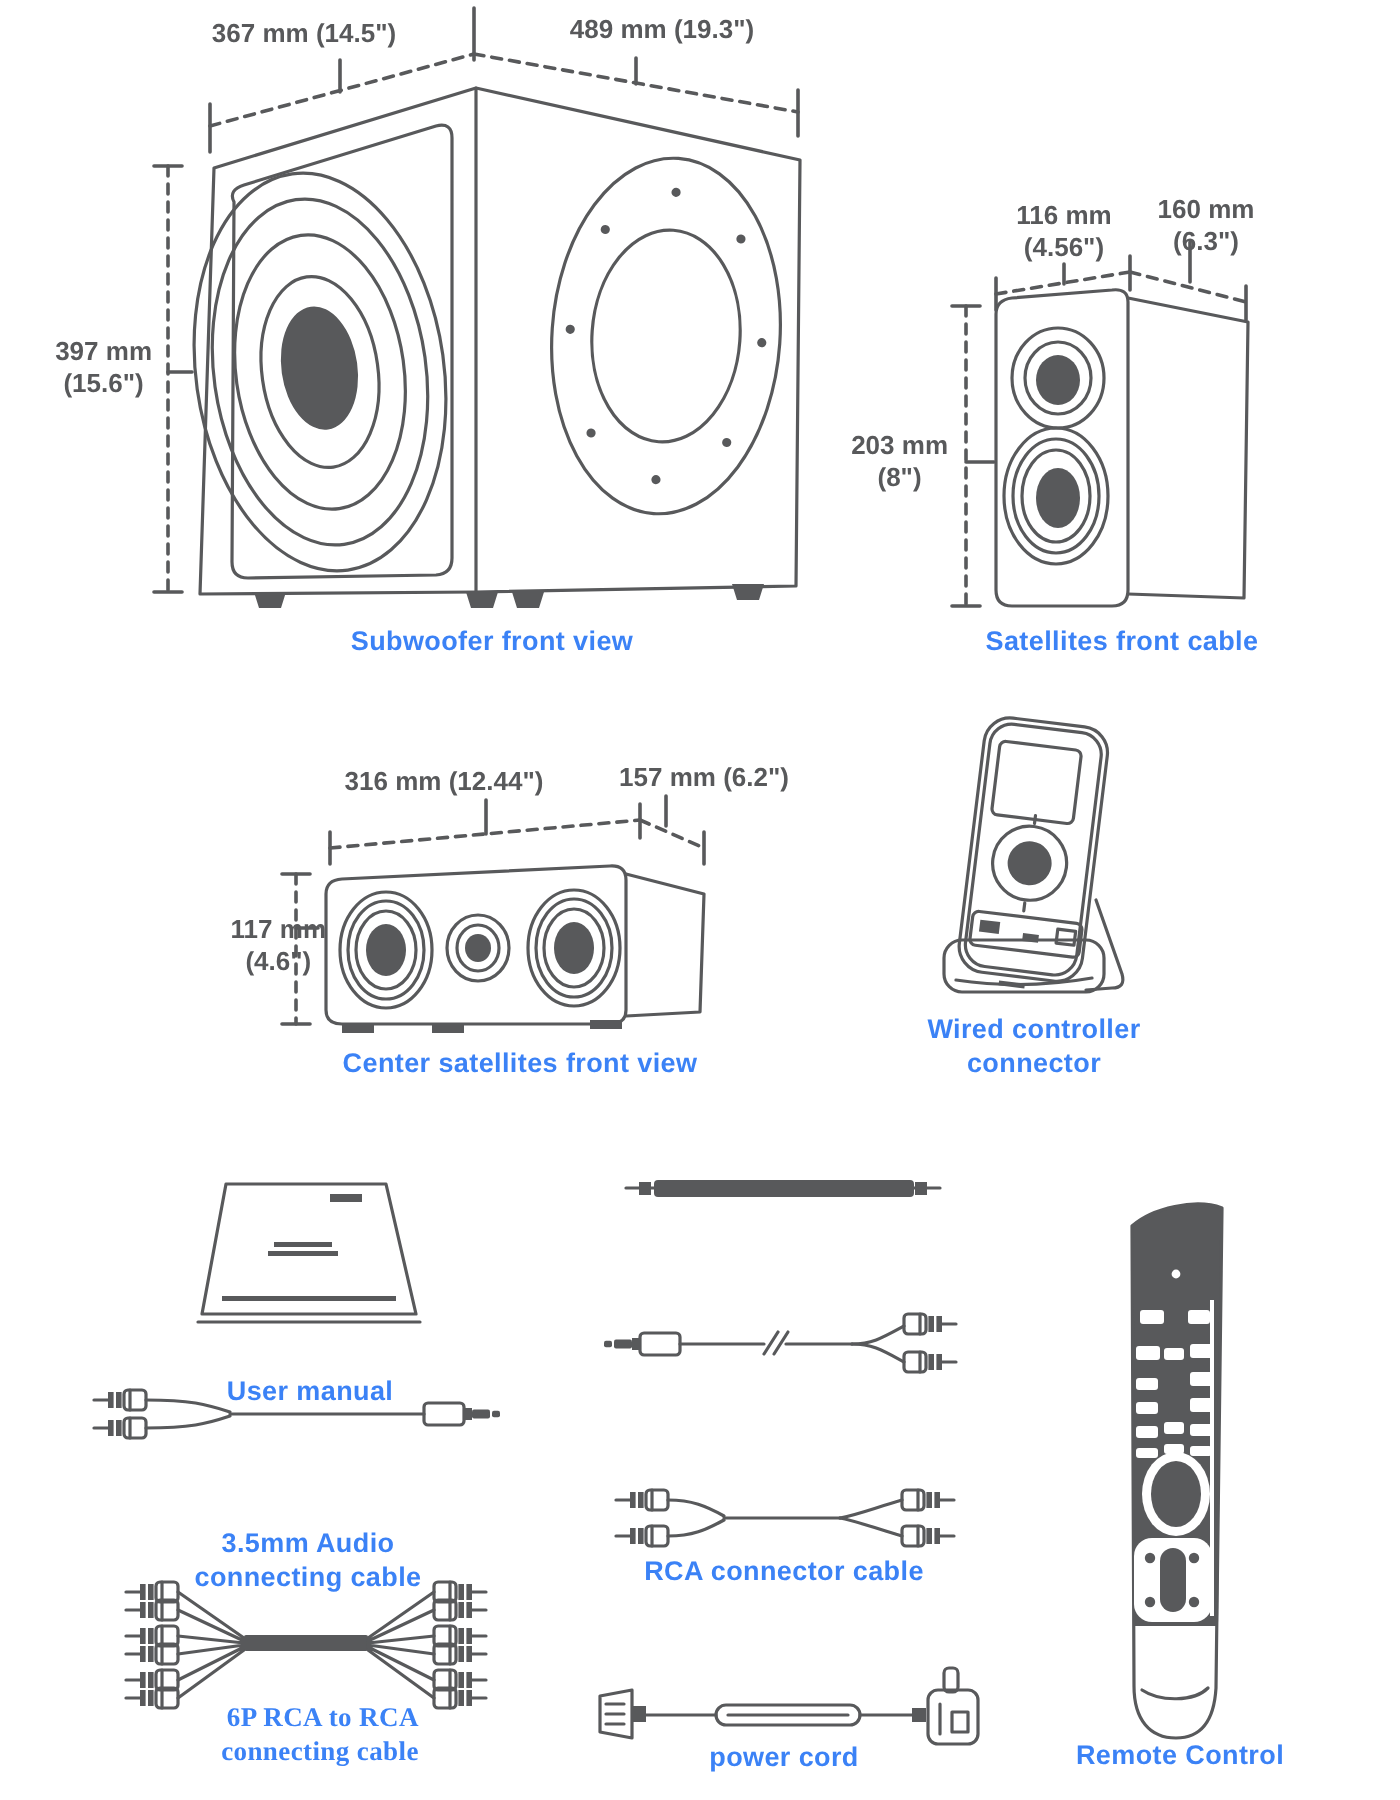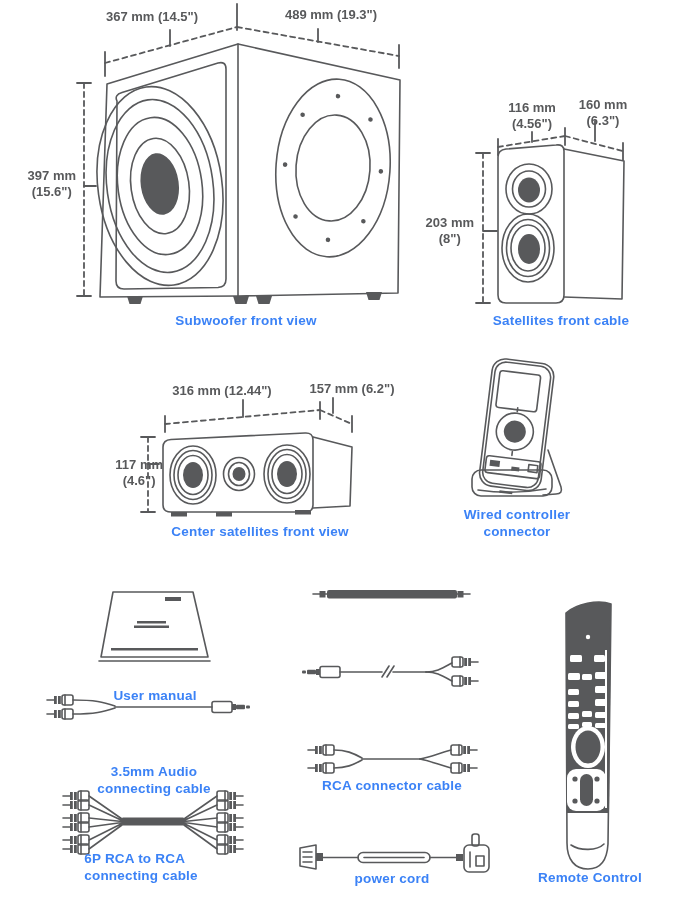--- a/index.html
+++ b/index.html
@@ -317,20 +317,20 @@
 <div class="cap cx" style="left:260px;top:524px;">Center satellites front view</div>
 
 <div class="cap cx" style="left:155px;top:664px;margin-top:24px;">User manual</div>
 <div class="cap cx" style="left:154px;top:764px;text-align:center;">
   <div>3.5mm Audio</div>
   <div>connecting cable</div>
 </div>
 <div class="cap cx" style="left:393px;top:689px;text-align:center;">
 </div>
 <div class="cap cx" style="left:392px;top:778px;">RCA connector cable</div>
-<div class="cap cx" style="left:141px;top:851px;text-align:left;">
+<div class="cap cx" style="left:160px;top:851px;text-align:right;font-family:Liberation Serif, serif;">
   <div>6P RCA to RCA</div>
   <div>connecting cable</div>
 </div>
 <div class="cap cx" style="left:392px;top:871px;">power cord</div>
 <div class="cap cx" style="left:590px;top:870px;">Remote Control</div>
 
 </div>
 
 </body></html>

